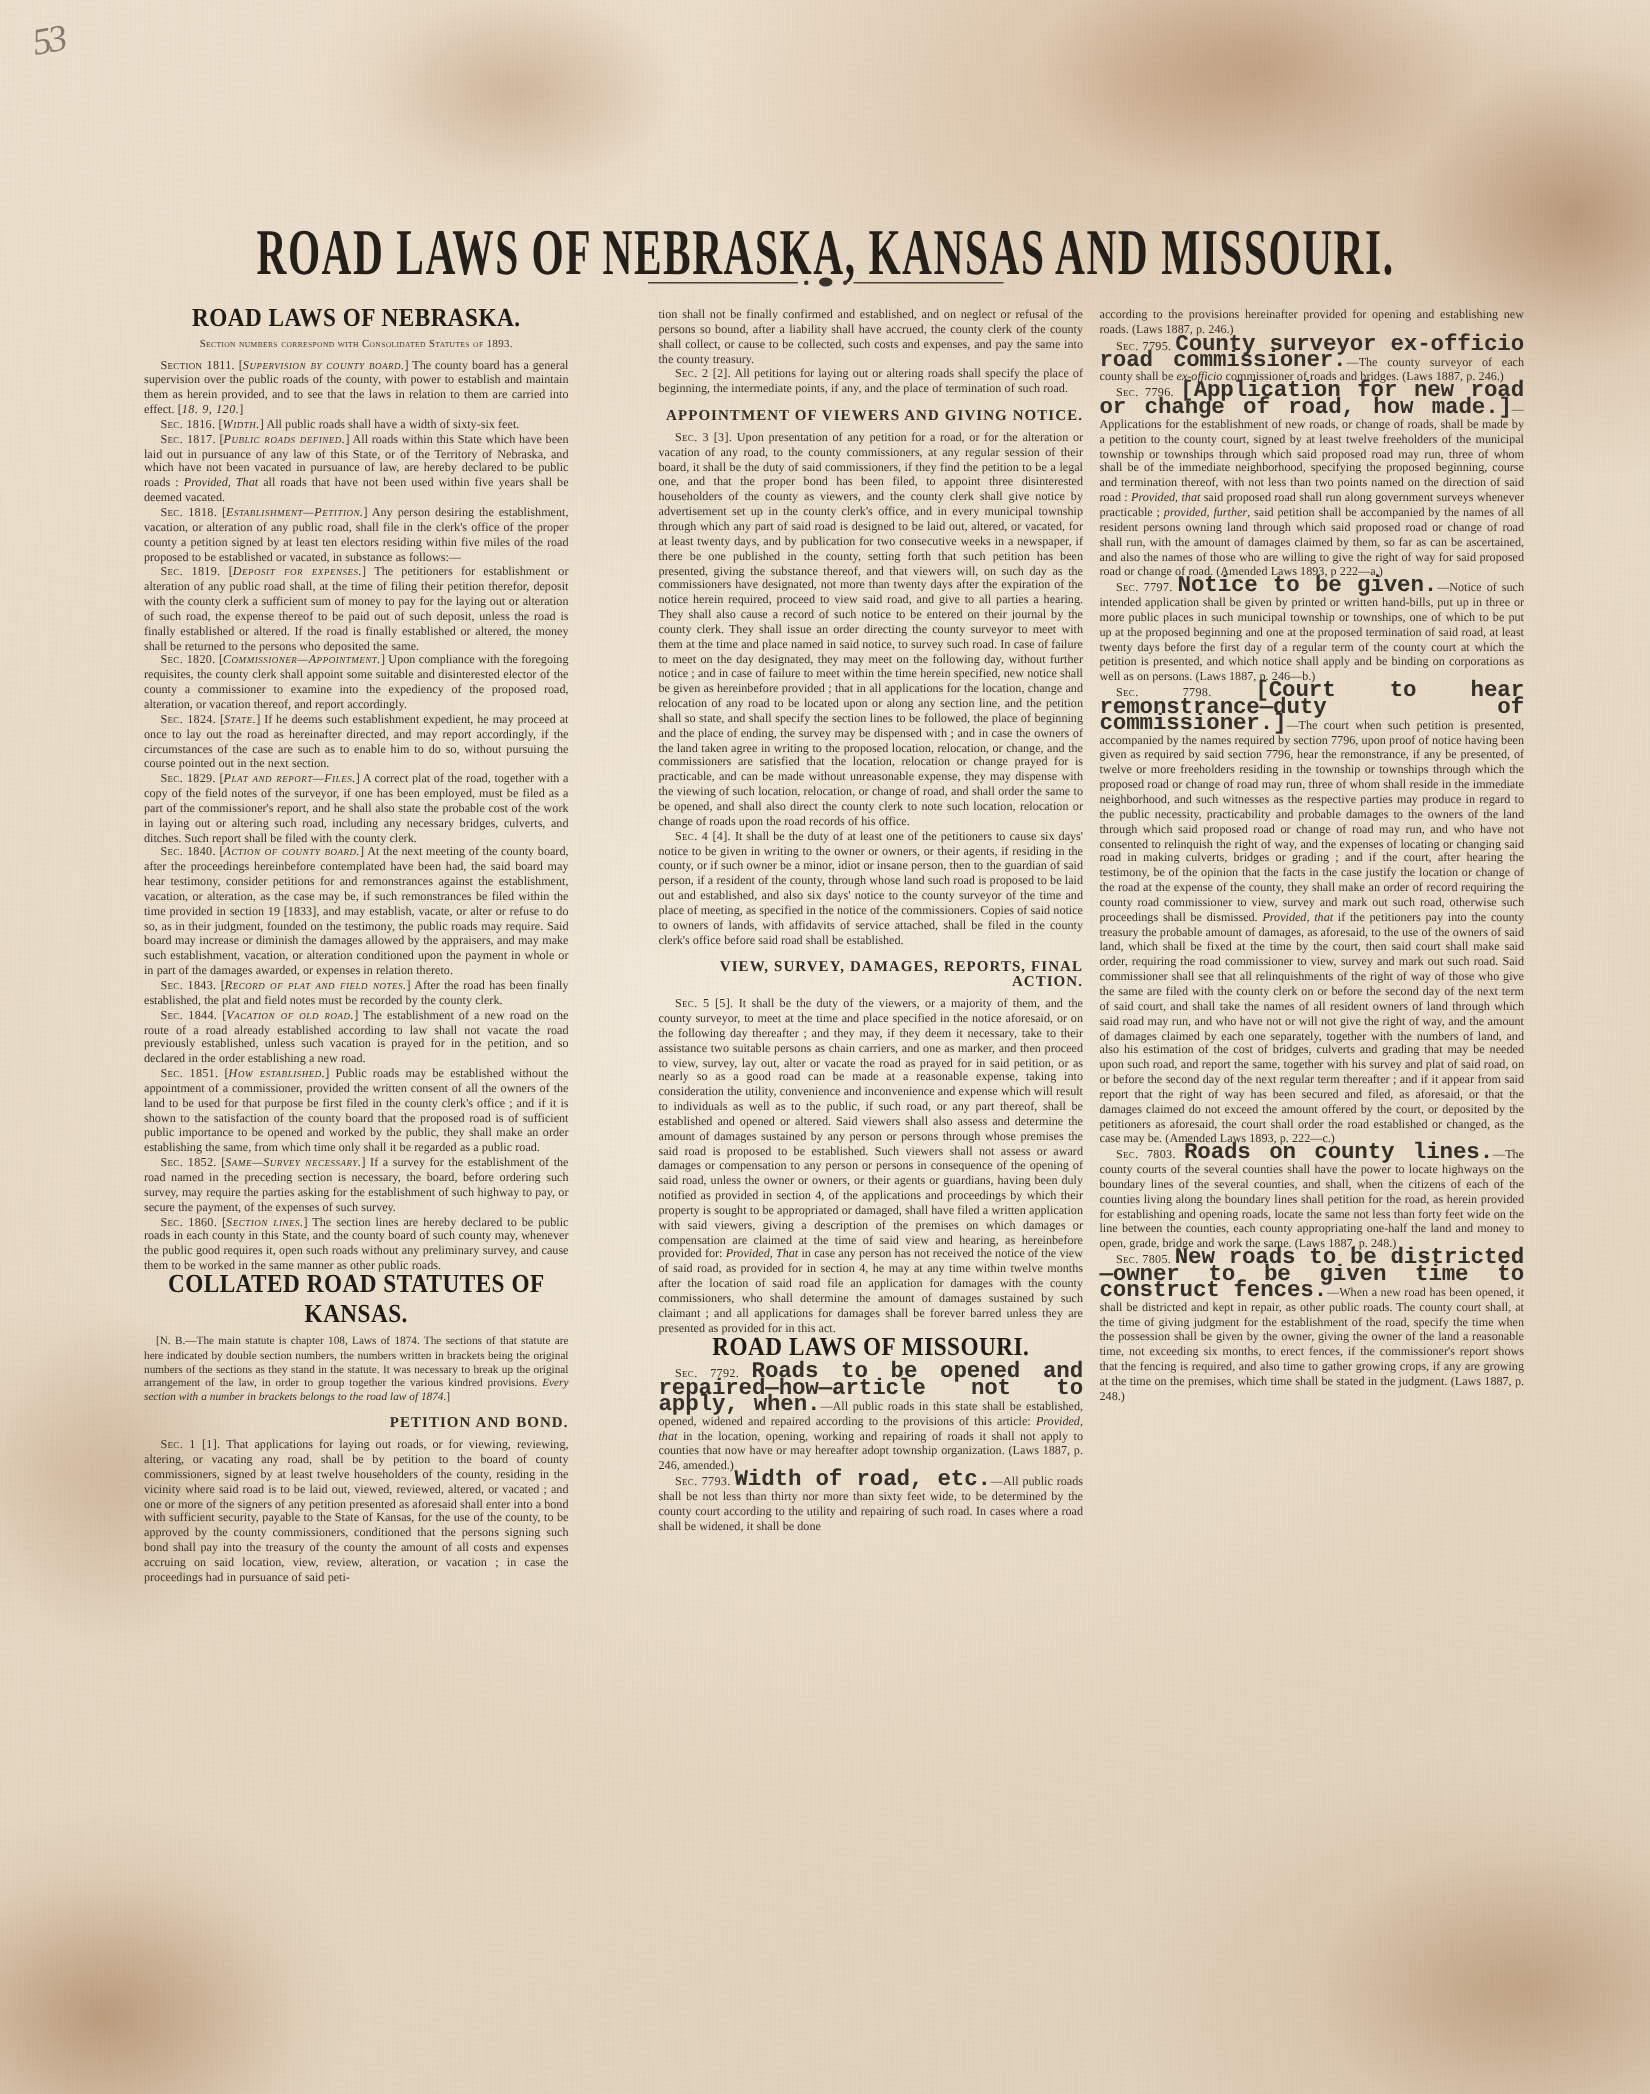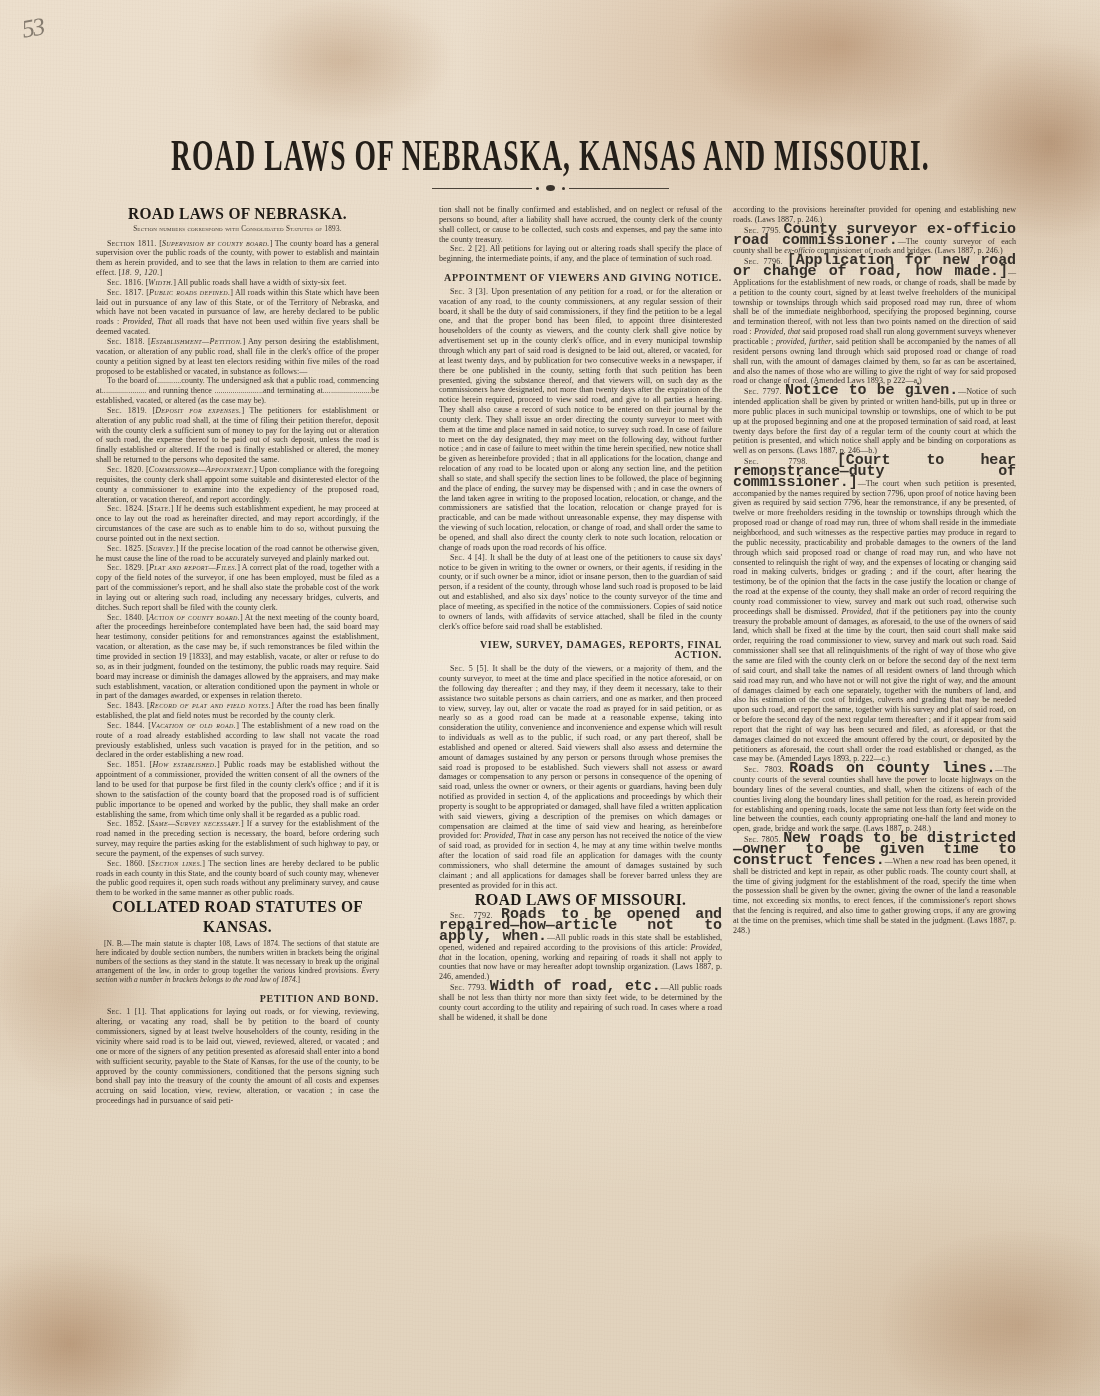--- a/index.html
+++ b/index.html
@@ -65,21 +65,21 @@
   #content {
     position: absolute;
     left: 0; top: 0;
     width: 1100px;
     height: 1396px;
   }
 
   #masthead {
     position: absolute;
     left: 0;
-    top: 134px;
+    top: 148px;
     width: 1100px;
     text-align: center;
   }
   #masthead .title {
     font-family: "Liberation Serif", "DejaVu Serif", serif;
     font-weight: bold;
     font-size: 30px;
     letter-spacing: 1.1px;
     color: #241f19;
     transform: scaleX(0.92) scaleY(1.45);
@@ -226,25 +226,23 @@
   </div>
 
   <div class="column" id="col-1">
     <h2 class="state-head">ROAD LAWS OF NEBRASKA.</h2>
     <p class="epigraph">Section numbers correspond with Consolidated Statutes of 1893.</p>
 
     <p class="para"><span class="secnum">Section 1811.</span> [<span class="rubric">Supervision by county board.</span>] The county board has a general supervision over the public roads of the county, with power to establish and maintain them as herein provided, and to see that the laws in relation to them are carried into effect. [<span class="rubric">18. 9, 120.</span>]</p>
     <p class="para"><span class="secnum">Sec. 1816.</span> [<span class="rubric">Width.</span>] All public roads shall have a width of sixty-six feet.</p>
     <p class="para"><span class="secnum">Sec. 1817.</span> [<span class="rubric">Public roads defined.</span>] All roads within this State which have been laid out in pursuance of any law of this State, or of the Territory of Nebraska, and which have not been vacated in pursuance of law, are hereby declared to be public roads : <span class="it"><span class="it">Provided,</span> That</span> all roads that have not been used within five years shall be deemed vacated.</p>
     <p class="para"><span class="secnum">Sec. 1818.</span> [<span class="rubric">Establishment—Petition.</span>] Any person desiring the establishment, vacation, or alteration of any public road, shall file in the clerk's office of the proper county a petition signed by at least ten electors residing within five miles of the road proposed to be established or vacated, in substance as follows:—</p>
-    <p class="para">To the board of............county. The undersigned ask that a public road, commencing at...................... and running thence ........................and terminating at........................be established, vacated, or altered (as the case may be).</p>
     <p class="para"><span class="secnum">Sec. 1819.</span> [<span class="rubric">Deposit for expenses.</span>] The petitioners for establishment or alteration of any public road shall, at the time of filing their petition therefor, deposit with the county clerk a sufficient sum of money to pay for the laying out or alteration of such road, the expense thereof to be paid out of such deposit, unless the road is finally established or altered. If the road is finally established or altered, the money shall be returned to the persons who deposited the same.</p>
     <p class="para"><span class="secnum">Sec. 1820.</span> [<span class="rubric">Commissioner—Appointment.</span>] Upon compliance with the foregoing requisites, the county clerk shall appoint some suitable and disinterested elector of the county a commissioner to examine into the expediency of the proposed road, alteration, or vacation thereof, and report accordingly.</p>
     <p class="para"><span class="secnum">Sec. 1824.</span> [<span class="rubric">State.</span>] If he deems such establishment expedient, he may proceed at once to lay out the road as hereinafter directed, and may report accordingly, if the circumstances of the case are such as to enable him to do so, without pursuing the course pointed out in the next section.</p>
-    <p class="para"><span class="secnum">Sec. 1825.</span> [<span class="rubric">Survey.</span>] If the precise location of the road cannot be otherwise given, he must cause the line of the road to be accurately surveyed and plainly marked out.</p>
     <p class="para"><span class="secnum">Sec. 1829.</span> [<span class="rubric">Plat and report—Files.</span>] A correct plat of the road, together with a copy of the field notes of the surveyor, if one has been employed, must be filed as a part of the commissioner's report, and he shall also state the probable cost of the work in laying out or altering such road, including any necessary bridges, culverts, and ditches. Such report shall be filed with the county clerk.</p>
     <p class="para"><span class="secnum">Sec. 1840.</span> [<span class="rubric">Action of county board.</span>] At the next meeting of the county board, after the proceedings hereinbefore contemplated have been had, the said board may hear testimony, consider petitions for and remonstrances against the establishment, vacation, or alteration, as the case may be, if such remonstrances be filed within the time provided in section 19 [1833], and may establish, vacate, or alter or refuse to do so, as in their judgment, founded on the testimony, the public roads may require. Said board may increase or diminish the damages allowed by the appraisers, and may make such establishment, vacation, or alteration conditioned upon the payment in whole or in part of the damages awarded, or expenses in relation thereto.</p>
     <p class="para"><span class="secnum">Sec. 1843.</span> [<span class="rubric">Record of plat and field notes.</span>] After the road has been finally established, the plat and field notes must be recorded by the county clerk.</p>
     <p class="para"><span class="secnum">Sec. 1844.</span> [<span class="rubric">Vacation of old road.</span>] The establishment of a new road on the route of a road already established according to law shall not vacate the road previously established, unless such vacation is prayed for in the petition, and so declared in the order establishing a new road.</p>
     <p class="para"><span class="secnum">Sec. 1851.</span> [<span class="rubric">How established.</span>] Public roads may be established without the appointment of a commissioner, provided the written consent of all the owners of the land to be used for that purpose be first filed in the county clerk's office ; and if it is shown to the satisfaction of the county board that the proposed road is of sufficient public importance to be opened and worked by the public, they shall make an order establishing the same, from which time only shall it be regarded as a public road.</p>
     <p class="para"><span class="secnum">Sec. 1852.</span> [<span class="rubric">Same—Survey necessary.</span>] If a survey for the establishment of the road named in the preceding section is necessary, the board, before ordering such survey, may require the parties asking for the establishment of such highway to pay, or secure the payment, of the expenses of such survey.</p>
     <p class="para"><span class="secnum">Sec. 1860.</span> [<span class="rubric">Section lines.</span>] The section lines are hereby declared to be public roads in each county in this State, and the county board of such county may, whenever the public good requires it, open such roads without any preliminary survey, and cause them to be worked in the same manner as other public roads.</p>
 
     <h2 class="state-head state-head-gap-top">COLLATED ROAD STATUTES OF</h2>
     <h2 class="state-head">KANSAS.</h2>

